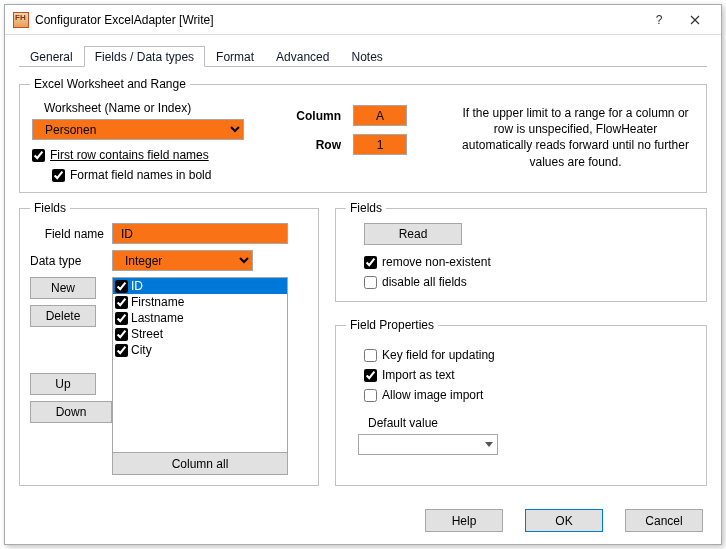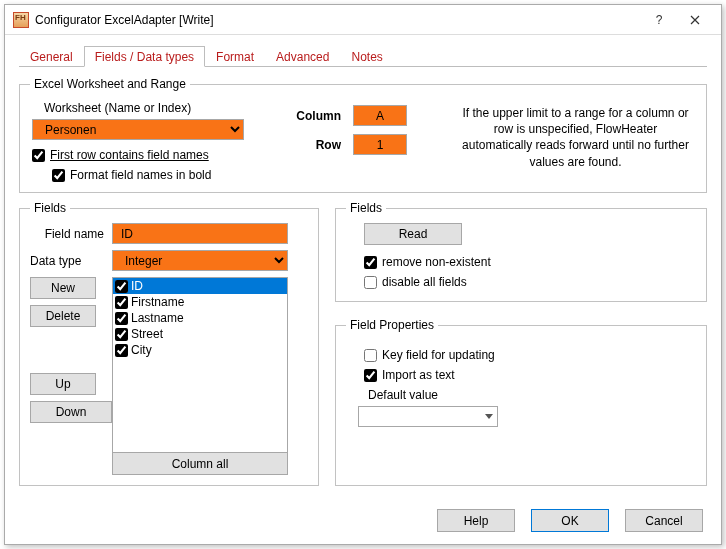--- a/index.html
+++ b/index.html
@@ -5,40 +5,40 @@
   * { box-sizing: border-box; font-family: "Segoe UI", Tahoma, sans-serif; font-size: 12px; }
   body { margin: 0; padding: 4px; background: #fff; }
   .window { width: 718px; height: 541px; border: 1px solid #aaa; background: #fff; box-shadow: 2px 2px 6px rgba(0,0,0,0.25); position: relative; }
   .titlebar { display: flex; align-items: center; height: 30px; padding: 0 8px; border-bottom: 1px solid #ddd; }
   .titlebar .app-icon { width: 16px; height: 16px; border: 1px solid #c84a2a; background: linear-gradient(#f5d6a6,#e6a05a); margin-right: 6px; position:relative; }
   .titlebar .app-icon::after{content:"FH"; position:absolute; left:1px; top:0; font-size:8px; color:#7a3b12; font-weight:bold;}
   .titlebar .title { flex: 1; color: #000; }
   .titlebar .btn { width: 36px; height: 26px; display:flex; align-items:center; justify-content:center; color:#333; }
   .content { padding: 10px 14px 12px 14px; }
   .tabs { display:flex; border-bottom: 1px solid #bdbdbd; height: 22px; margin-bottom: 10px; }
-  .tab { padding: 3px 10px 2px 10px; color:#b91c1c; border: 1px solid transparent; position:relative; top:1px; cursor:default;}
+  .tab { padding: 3px 10px 2px 10px; color:#0f172a; border: 1px solid transparent; position:relative; top:1px; cursor:default;}
   .tab.active { border:1px solid #bdbdbd; border-bottom:1px solid #fff; background:#fff; }
   fieldset { border:1px solid #c2c2c2; margin: 0 0 8px 0; padding: 8px 10px 10px 10px; }
   legend { padding: 0 4px; color:#000; }
   .row { display:flex; align-items:center; }
   label { color:#000; }
   select, input[type=text] { border:1px solid #a7a7a7; height: 21px; padding: 1px 8px; background:#f97316; }
   select { padding-right:16px; }
   input[type=checkbox]{ width:13px; height:13px; margin:0 5px 0 0; accent-color:#000;}
   .btn-std { height:22px; min-width:62px; border:1px solid #a7a7a7; background:#e1e1e1; padding:0 10px; cursor:default;}
   .btn-wide { height:22px; width:176px; border:1px solid #a7a7a7; background:#e1e1e1; }
   .btn-default { border:1px solid #0078d7; }
   .listbox { border:1px solid #a7a7a7; width:176px; height:176px; overflow:auto; background:#fff;}
   .listitem { display:flex; align-items:center; height:16px; padding:0 2px;}
   .listitem input{margin-right:3px;}
   .listitem.selected { background:#0078d7; color:#fff;}
   .listitem.selected span{color:#fff;}
   .group-ws { position:relative; }
   .help-txt { font-size:12px; text-align:center; line-height:1.35; color:#000;}
-  .footer { position:absolute; bottom:12px; right:18px; display:flex; gap:16px;}
+  .footer { position:absolute; bottom:12px; right:18px; display:flex; gap:22px;}
   .footer .btn-std{ min-width:78px; height:23px;}
   .col-label{ display:inline-block; text-align:right; }
   .center-input { text-align:center; width:54px;}
   .midcols { display:flex; gap:16px;}
   .fields-left { width:300px;}
   .fields-right { flex:1; display:flex; flex-direction:column; gap:8px;}
   .combo { width:140px; height:21px; border:1px solid #a7a7a7; background:#fff; position:relative;}
   .combo::after{content:""; position:absolute; right:4px; top:7px; border-left:4px solid transparent; border-right:4px solid transparent; border-top:5px solid #555;}
 </style>
 </head>
@@ -102,21 +102,21 @@
 
     <div class="midcols">
       <fieldset class="fields-left">
         <legend>Fields</legend>
         <div class="row" style="margin-bottom:6px;">
           <label style="width:82px; text-align:right; padding-right:8px;">Field name</label>
           <input type="text" style="width: 176px;" value="ID">
         </div>
         <div class="row" style="margin-bottom:6px;">
           <label style="width:82px; text-align:left; padding-right:8px;">Data type</label>
-          <select style="width:176px;">
+          <select style="width:141px;">
             <option>Integer</option>
           </select>
         </div>
         <div style="display:flex;">
           <div style="width:82px; display:flex; flex-direction:column; align-items:flex-start; gap:6px; padding-right:8px;">
             <button class="btn-std" style="width:66px;">New</button>
             <button class="btn-std" style="width:66px;">Delete</button>
             <div style="height:34px;"></div>
             <button class="btn-std" style="width:66px;">Up</button>
             <button class="btn-std" style="width:82px;">Down</button>
@@ -168,20 +168,24 @@
         <fieldset style="flex:1;">
           <legend>Field Properties</legend>
           <div class="row" style="margin:8px 0 6px 18px;">
             <input type="checkbox" style="">
             <label>Key field for updating</label>
           </div>
           <div class="row" style="margin:0 0 6px 18px;">
             <input type="checkbox" checked="" style="">
             <label>Import as text</label>
           </div>
+          <div class="row" style="margin:0 0 14px 18px;">
+            <input type="checkbox" style="">
+            <label>Allow image import</label>
+          </div>
           <div style="margin:0 0 4px 22px;">Default value</div>
           <div class="combo" style="margin-left:12px;"></div>
         </fieldset>
       </div>
     </div>
   </div>
 
   <div class="footer">
     <button class="btn-std">Help</button>
     <button class="btn-std btn-default">OK</button>

